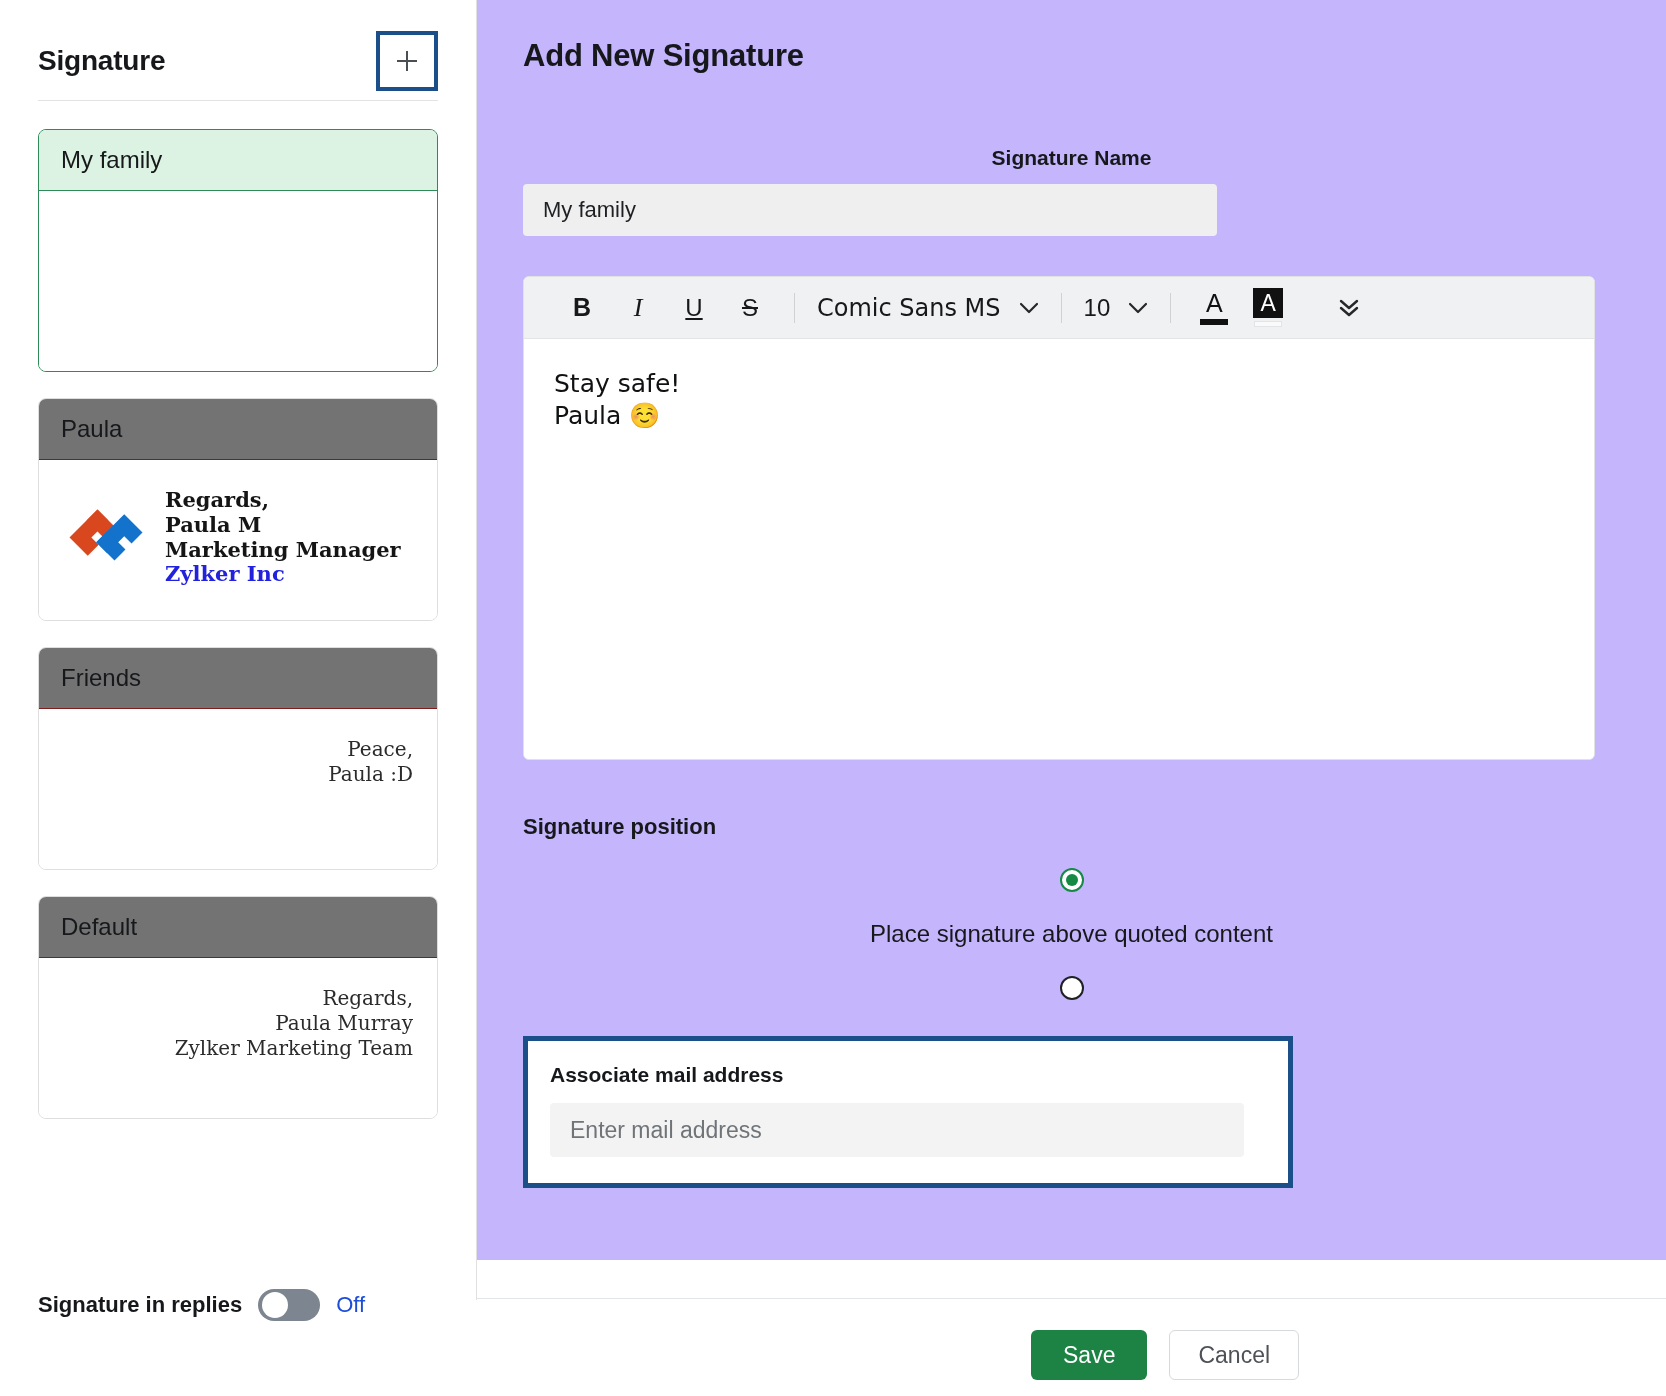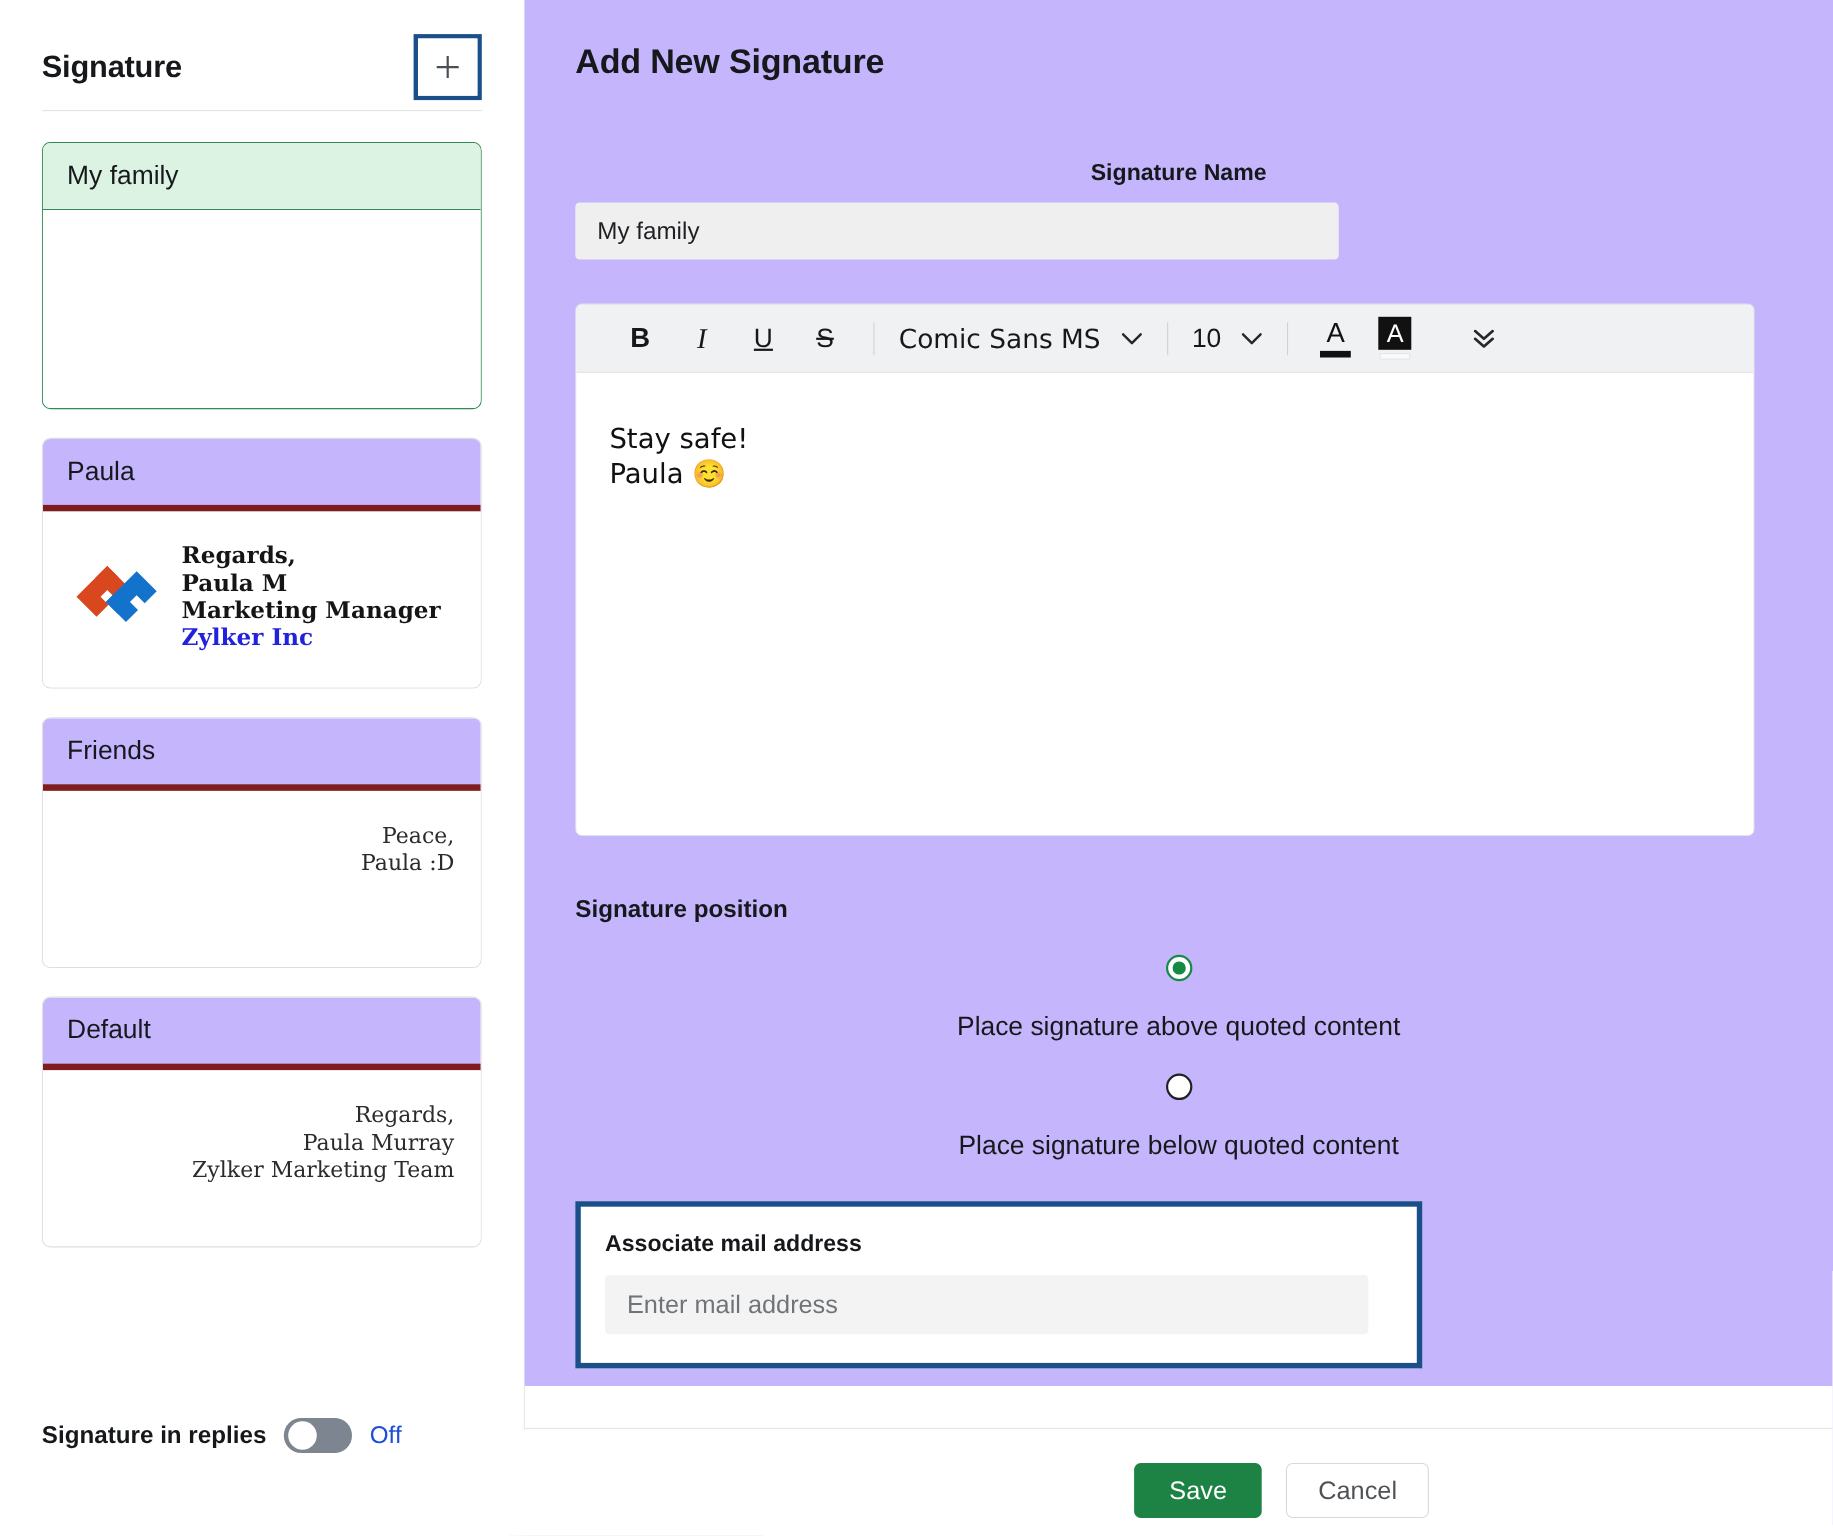--- a/index.html
+++ b/index.html
@@ -67,25 +67,25 @@
   .sig-card {
     border: 1px solid #dedede;
     border-radius: 8px;
     overflow: hidden;
     background: #ffffff;
   }
   .sig-card.selected {
     border: 1px solid #2e8b57;
   }
   .sig-card-head {
-    background: #c4b5fd;
+    background: #737373;
     padding: 16px 22px;
     font-size: 24px;
     color: #16181b;
-    border-bottom: 6px solid #7f1d1d;
+    border-bottom: 1px solid #7f1d1d;
   }
   .sig-card.selected .sig-card-head {
     background: #dcf3e3;
     border-bottom: 1px solid #2e8b57;
   }
   .sig-card-body {
     background: #ffffff;
     padding: 28px 24px 24px 24px;
     min-height: 160px;
   }
@@ -265,21 +265,21 @@
   }
   .tb-hilite .glyphbox {
     width: 30px; height: 30px; background: #111; color:#fff;
     display:flex;align-items:center;justify-content:center;
     font-size: 23px; font-family:"Liberation Sans",sans-serif;
     line-height:1;
   }
   .tb-hilite .bar { width: 28px; height: 6px; background: #fafafa; border:1px solid #e3e4e5;}
   .editor-body {
     min-height: 420px;
-    padding: 44px 30px;
+    padding: 29px 30px;
     background: #ffffff;
   }
   .editor-text {
     font-family: "DejaVu Sans", sans-serif;
     font-size: 25px;
     line-height: 1.28;
     color: #101112;
     white-space: pre-line;
   }
   .section-label {
@@ -525,21 +525,20 @@
 
       <div class="radio-row">
         <span class="radio">
             <span class="dot"></span>
           </span>
         <span class="radio-label">Place signature above quoted content</span>
       </div>
 
       <div class="radio-row">
         <span class="radio off"></span>
-        <span class="radio-label">Place signature below quoted content</span>
       </div>
 
       <div class="assoc-box">
         <div class="assoc-label">Associate mail address</div>
         <div class="assoc-input" placeholder="Enter mail address">Enter mail address</div>
       </div>
 
     </div>
 
     <div class="footer-rule"></div>

